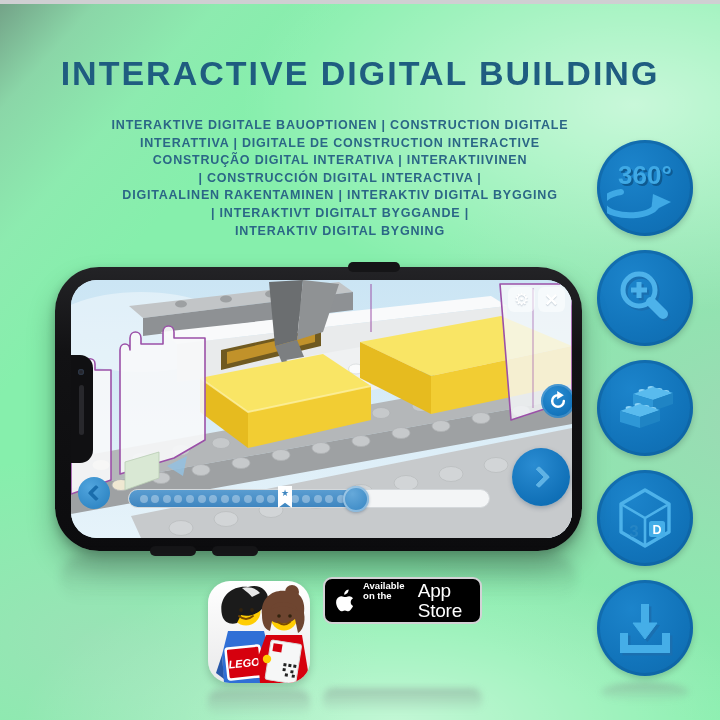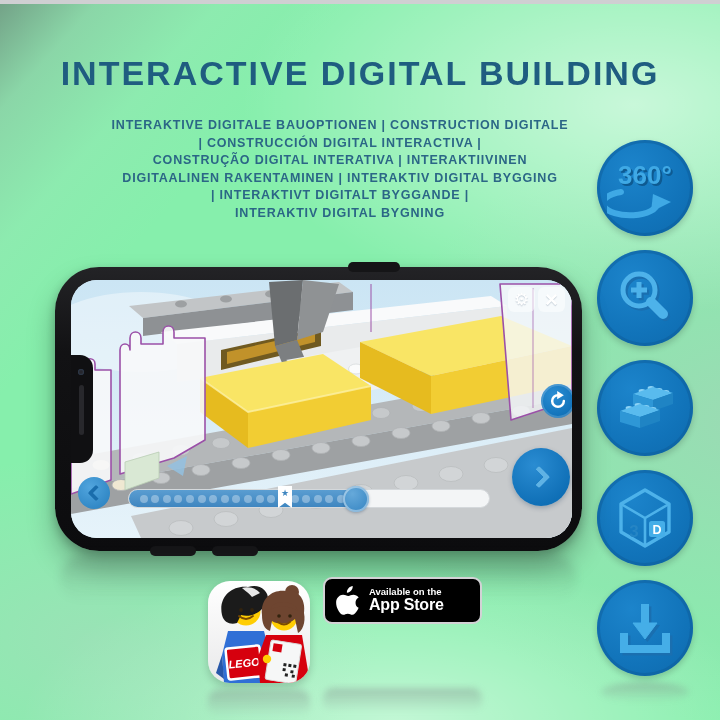--- a/index.html
+++ b/index.html
@@ -73,42 +73,43 @@
     box-shadow:inset 0 0 0 2px rgba(255,255,255,.4),0 1px 3px rgba(0,40,80,.3);}
   .phone-refl{position:absolute;left:60px;top:551px;width:517px;height:48px;border-radius:26px;
     background:linear-gradient(180deg,rgba(45,45,52,.28),rgba(45,45,52,0));filter:blur(5px);opacity:.55;}
   
   .app-icon{position:absolute;left:208px;top:577px;width:102px;height:102px;border-radius:22px;
     background:linear-gradient(180deg,#ffffff,#e9e9ea);box-shadow:0 4px 9px rgba(0,0,0,.18);overflow:hidden;}
   .badge{position:absolute;left:323px;width:159px;height:47px;background:#000;border:2px solid #d2d2d5;
     border-radius:9px;box-sizing:border-box;display:flex;align-items:center;gap:9px;padding-left:11px;
     color:#fff;}
   .b-as{top:573px;} .b-gp{top:630px;}
-  .b-txt{display:flex;flex-direction:column;line-height:1.05;}
+  .b-txt{display:flex;flex-direction:row;line-height:1.05;}
   .b-tag{font-size:9.5px;font-weight:600;}
-  .b-name{font-size:16px;font-weight:700;letter-spacing:-.2px;}
+  .b-name{font-size:19px;font-weight:400;letter-spacing:-.2px;}
   .g-tag{font-size:8.5px;font-weight:600;letter-spacing:1.1px;}
   .g-name{font-size:17.5px;font-weight:600;}
   .refl{position:absolute;background:linear-gradient(180deg,rgba(120,120,126,.35),rgba(120,120,126,0));
     filter:blur(3px);border-radius:10px;}
   .r-icon{left:208px;top:686px;width:102px;height:26px;}
   .r-badge{left:323px;top:684px;width:159px;height:24px;}
   .r-feat{left:601px;top:678px;width:88px;height:20px;border-radius:50%;}
 </style>
 </head>
 <body>
 
 <div id="canvas">
   <div class="bg-tex"></div>
 
   <div class="title">INTERACTIVE DIGITAL BUILDING</div>
   <div class="subtitle">
     <div>INTERAKTIVE DIGITALE BAUOPTIONEN | CONSTRUCTION DIGITALE</div>
+    <div>INTERATTIVA | DIGITALE DE CONSTRUCTION INTERACTIVE</div>
+    <div>CONSTRUÇÃO DIGITAL INTERATIVA | INTERAKTIIVINEN</div>
     <div>| CONSTRUCCIÓN DIGITAL INTERACTIVA |</div>
-    <div>CONSTRUÇÃO DIGITAL INTERATIVA | INTERAKTIIVINEN</div>
     <div>DIGITAALINEN RAKENTAMINEN | INTERAKTIV DIGITAL BYGGING</div>
     <div>| INTERAKTIVT DIGITALT BYGGANDE |</div>
     <div>INTERAKTIV DIGITAL BYGNING</div>
   </div>
 
   <div class="feat f1">
     <svg width="76" height="72" viewBox="0 0 76 72">
       <text x="40" y="34" text-anchor="middle" font-family="Liberation Sans, sans-serif" font-size="26" font-weight="bold" fill="#0e5a91">360°</text>
       <text x="38" y="32" text-anchor="middle" font-family="Liberation Sans, sans-serif" font-size="26" font-weight="bold" fill="#3fa9e5">360°</text>
       <path d="M14,40 A 27 12 0 1 0 50,51" stroke="#3fa9e5" stroke-width="6" fill="none" stroke-linecap="round"></path>

